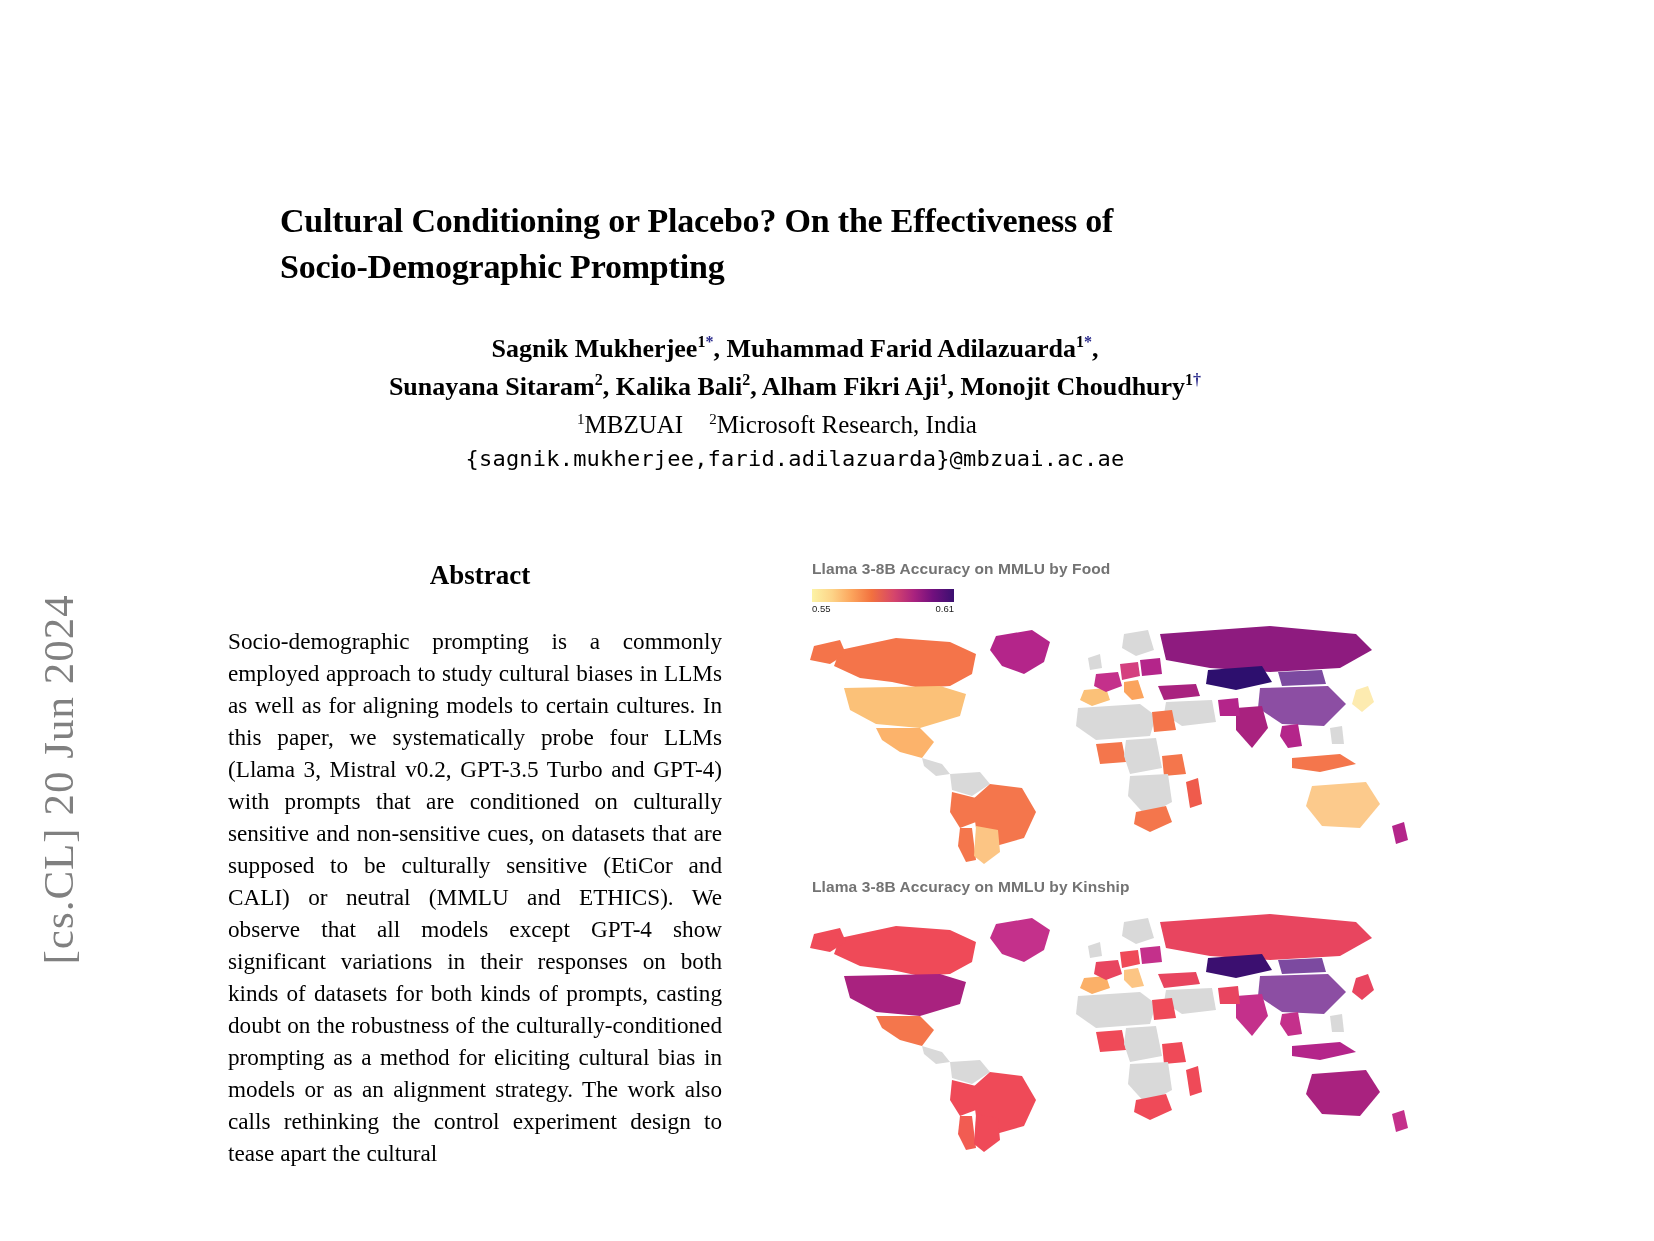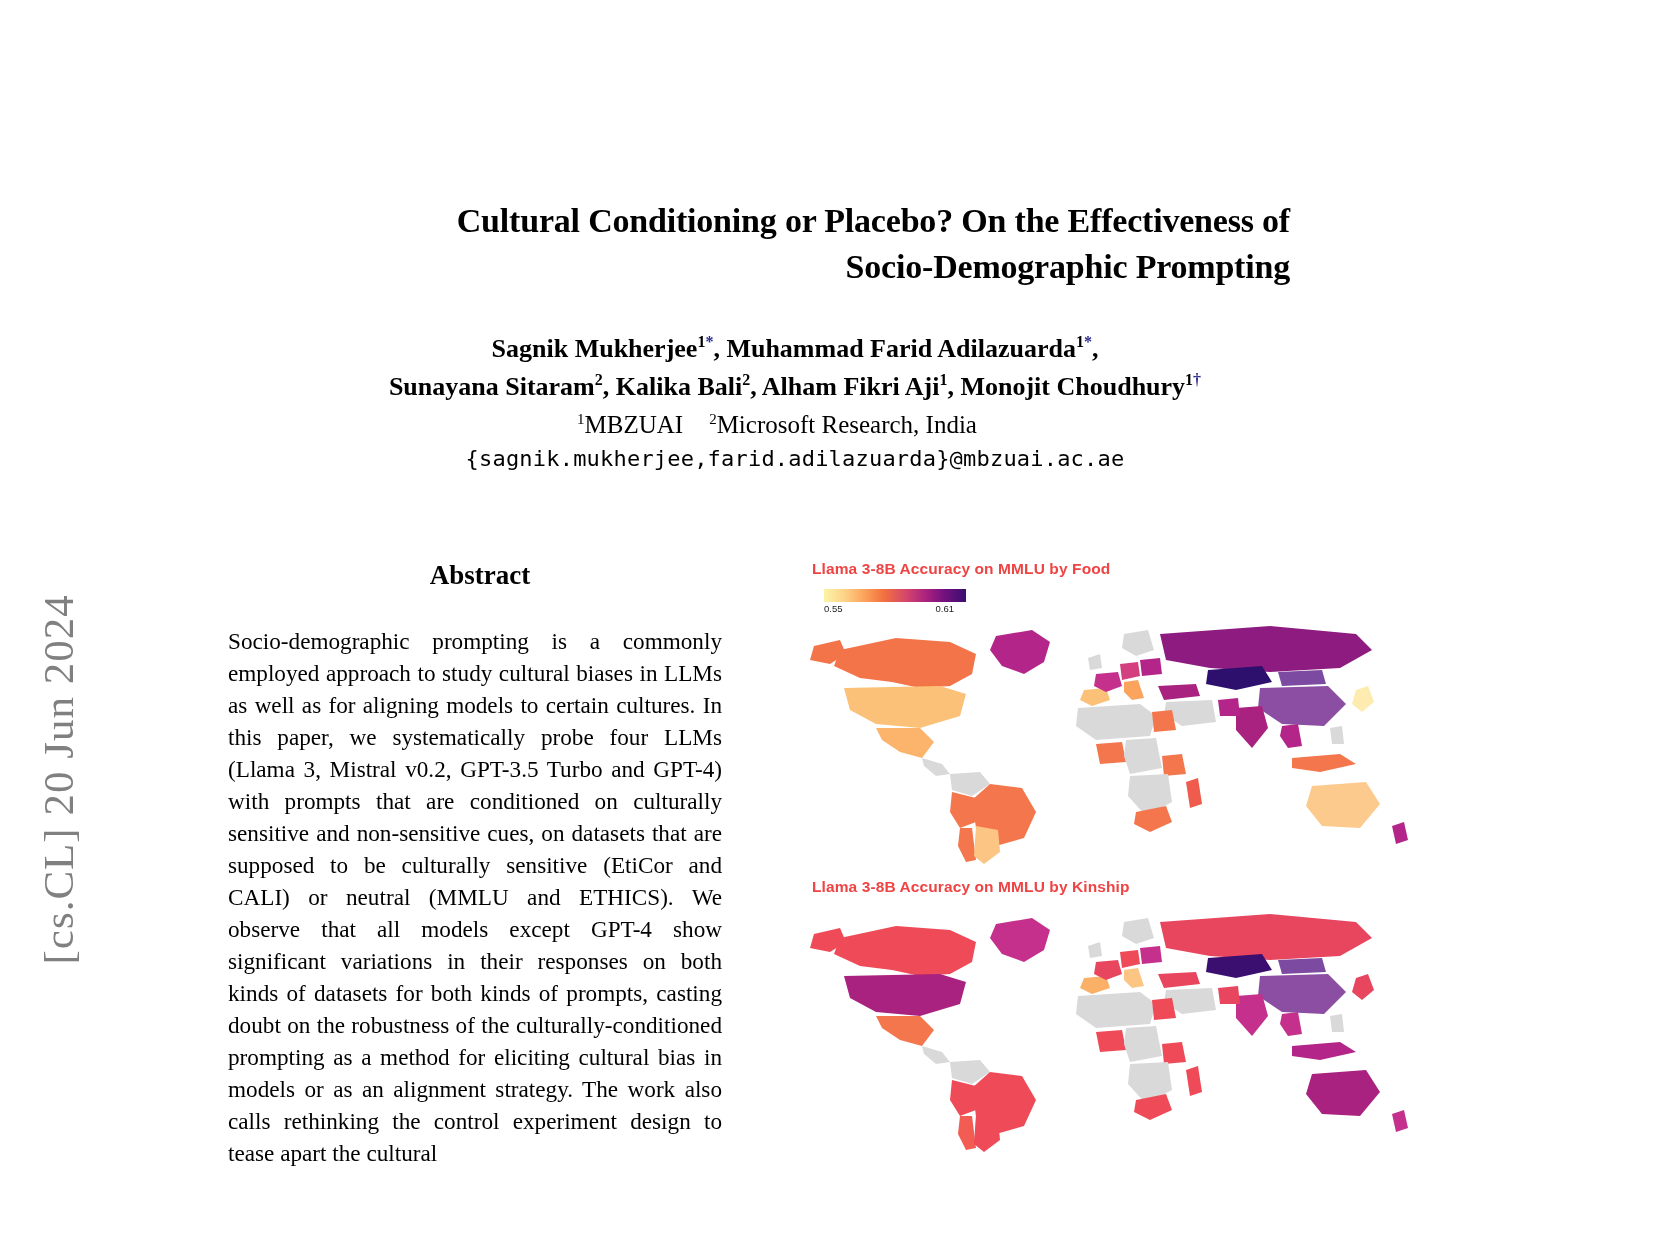--- a/index.html
+++ b/index.html
@@ -26,21 +26,21 @@
     font-size:43px;
     color:#808080;
     letter-spacing:1px;
     white-space:nowrap;
   }
 
   
   #title{
     position:absolute;
     left:280px;top:198px;width:1010px;
-    text-align:right;
+    text-align:left;
     font-weight:bold;
     font-size:34px;
     line-height:46px;
     letter-spacing:-0.2px;
   }
 
   
   #authors{
     position:absolute;
     left:250px;top:330px;width:1090px;
@@ -95,40 +95,40 @@
   
   #figure-column{
     position:absolute;
     left:800px;top:560px;width:620px;height:681px;
   }
   .fig-block{position:relative;width:620px;}
   .fig-title{
     font-family:"Liberation Sans", sans-serif;
     font-weight:bold;
     font-size:15.5px;
-    color:#ef4444;
+    color:#737373;
     letter-spacing:0.1px;
     padding-left:12px;
   }
   
-  .cbar-wrap{position:relative;margin-left:24px;margin-top:11px;width:142px;}
+  .cbar-wrap{position:relative;margin-left:12px;margin-top:11px;width:142px;}
   .cbar{
     width:142px;height:13px;
     background:linear-gradient(to right,
       #fcf3a6 0%, #fdd488 14%, #fca45c 28%, #f2713f 42%,
       #d5456c 58%, #a9227f 72%, #72107e 85%, #3b0f70 100%);
   }
   .cbar-ticks{
     position:relative;height:12px;
     font-family:"Liberation Sans", sans-serif;
     font-size:9.5px;color:#222;
   }
   .cbar-ticks .tk{position:absolute;top:1px;}
   .cbar-ticks .tk.lo{left:0;}
-  .cbar-ticks .tk.hi{right:12px;padding-left:24px;}
+  .cbar-ticks .tk.hi{right:0;padding-left:24px;}
 
   .map-holder{position:relative;width:620px;height:250px;margin-top:2px;}
   .map-holder svg{display:block;width:620px;height:250px;}
 
   
   #bottom-cut{
     position:absolute;left:0;bottom:0;width:1654px;height:0px;
   }
 </style>
 </head>

